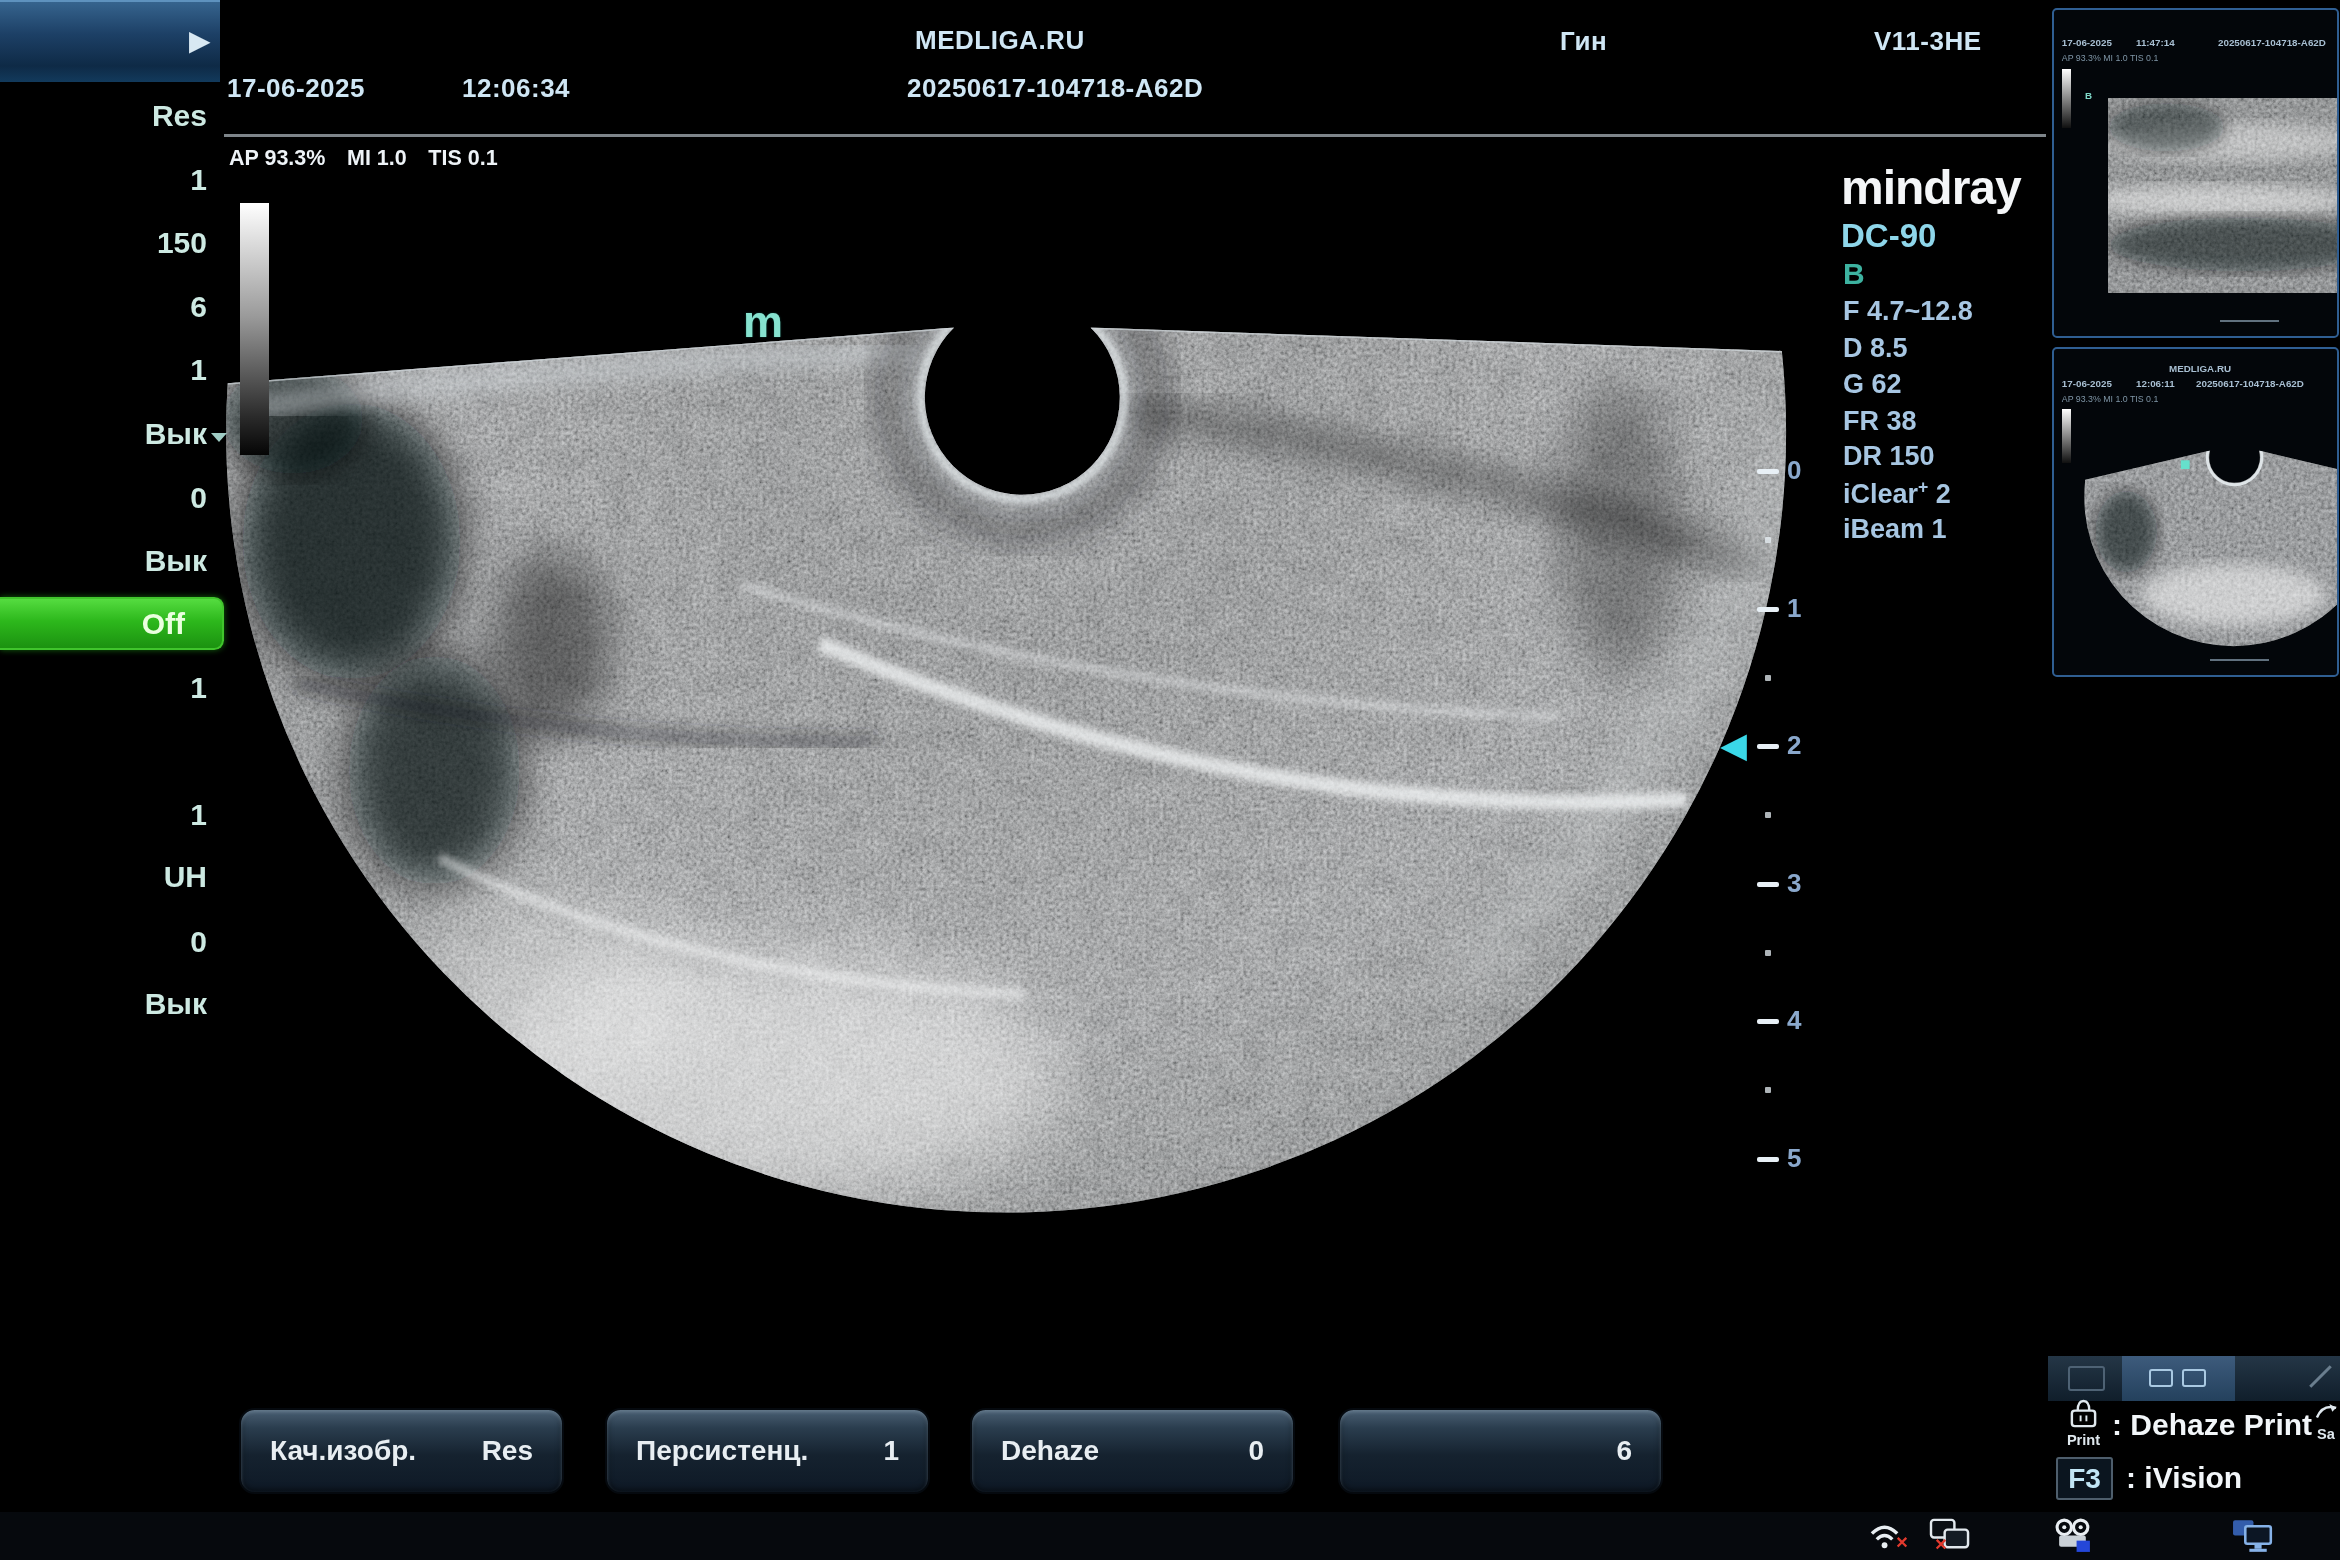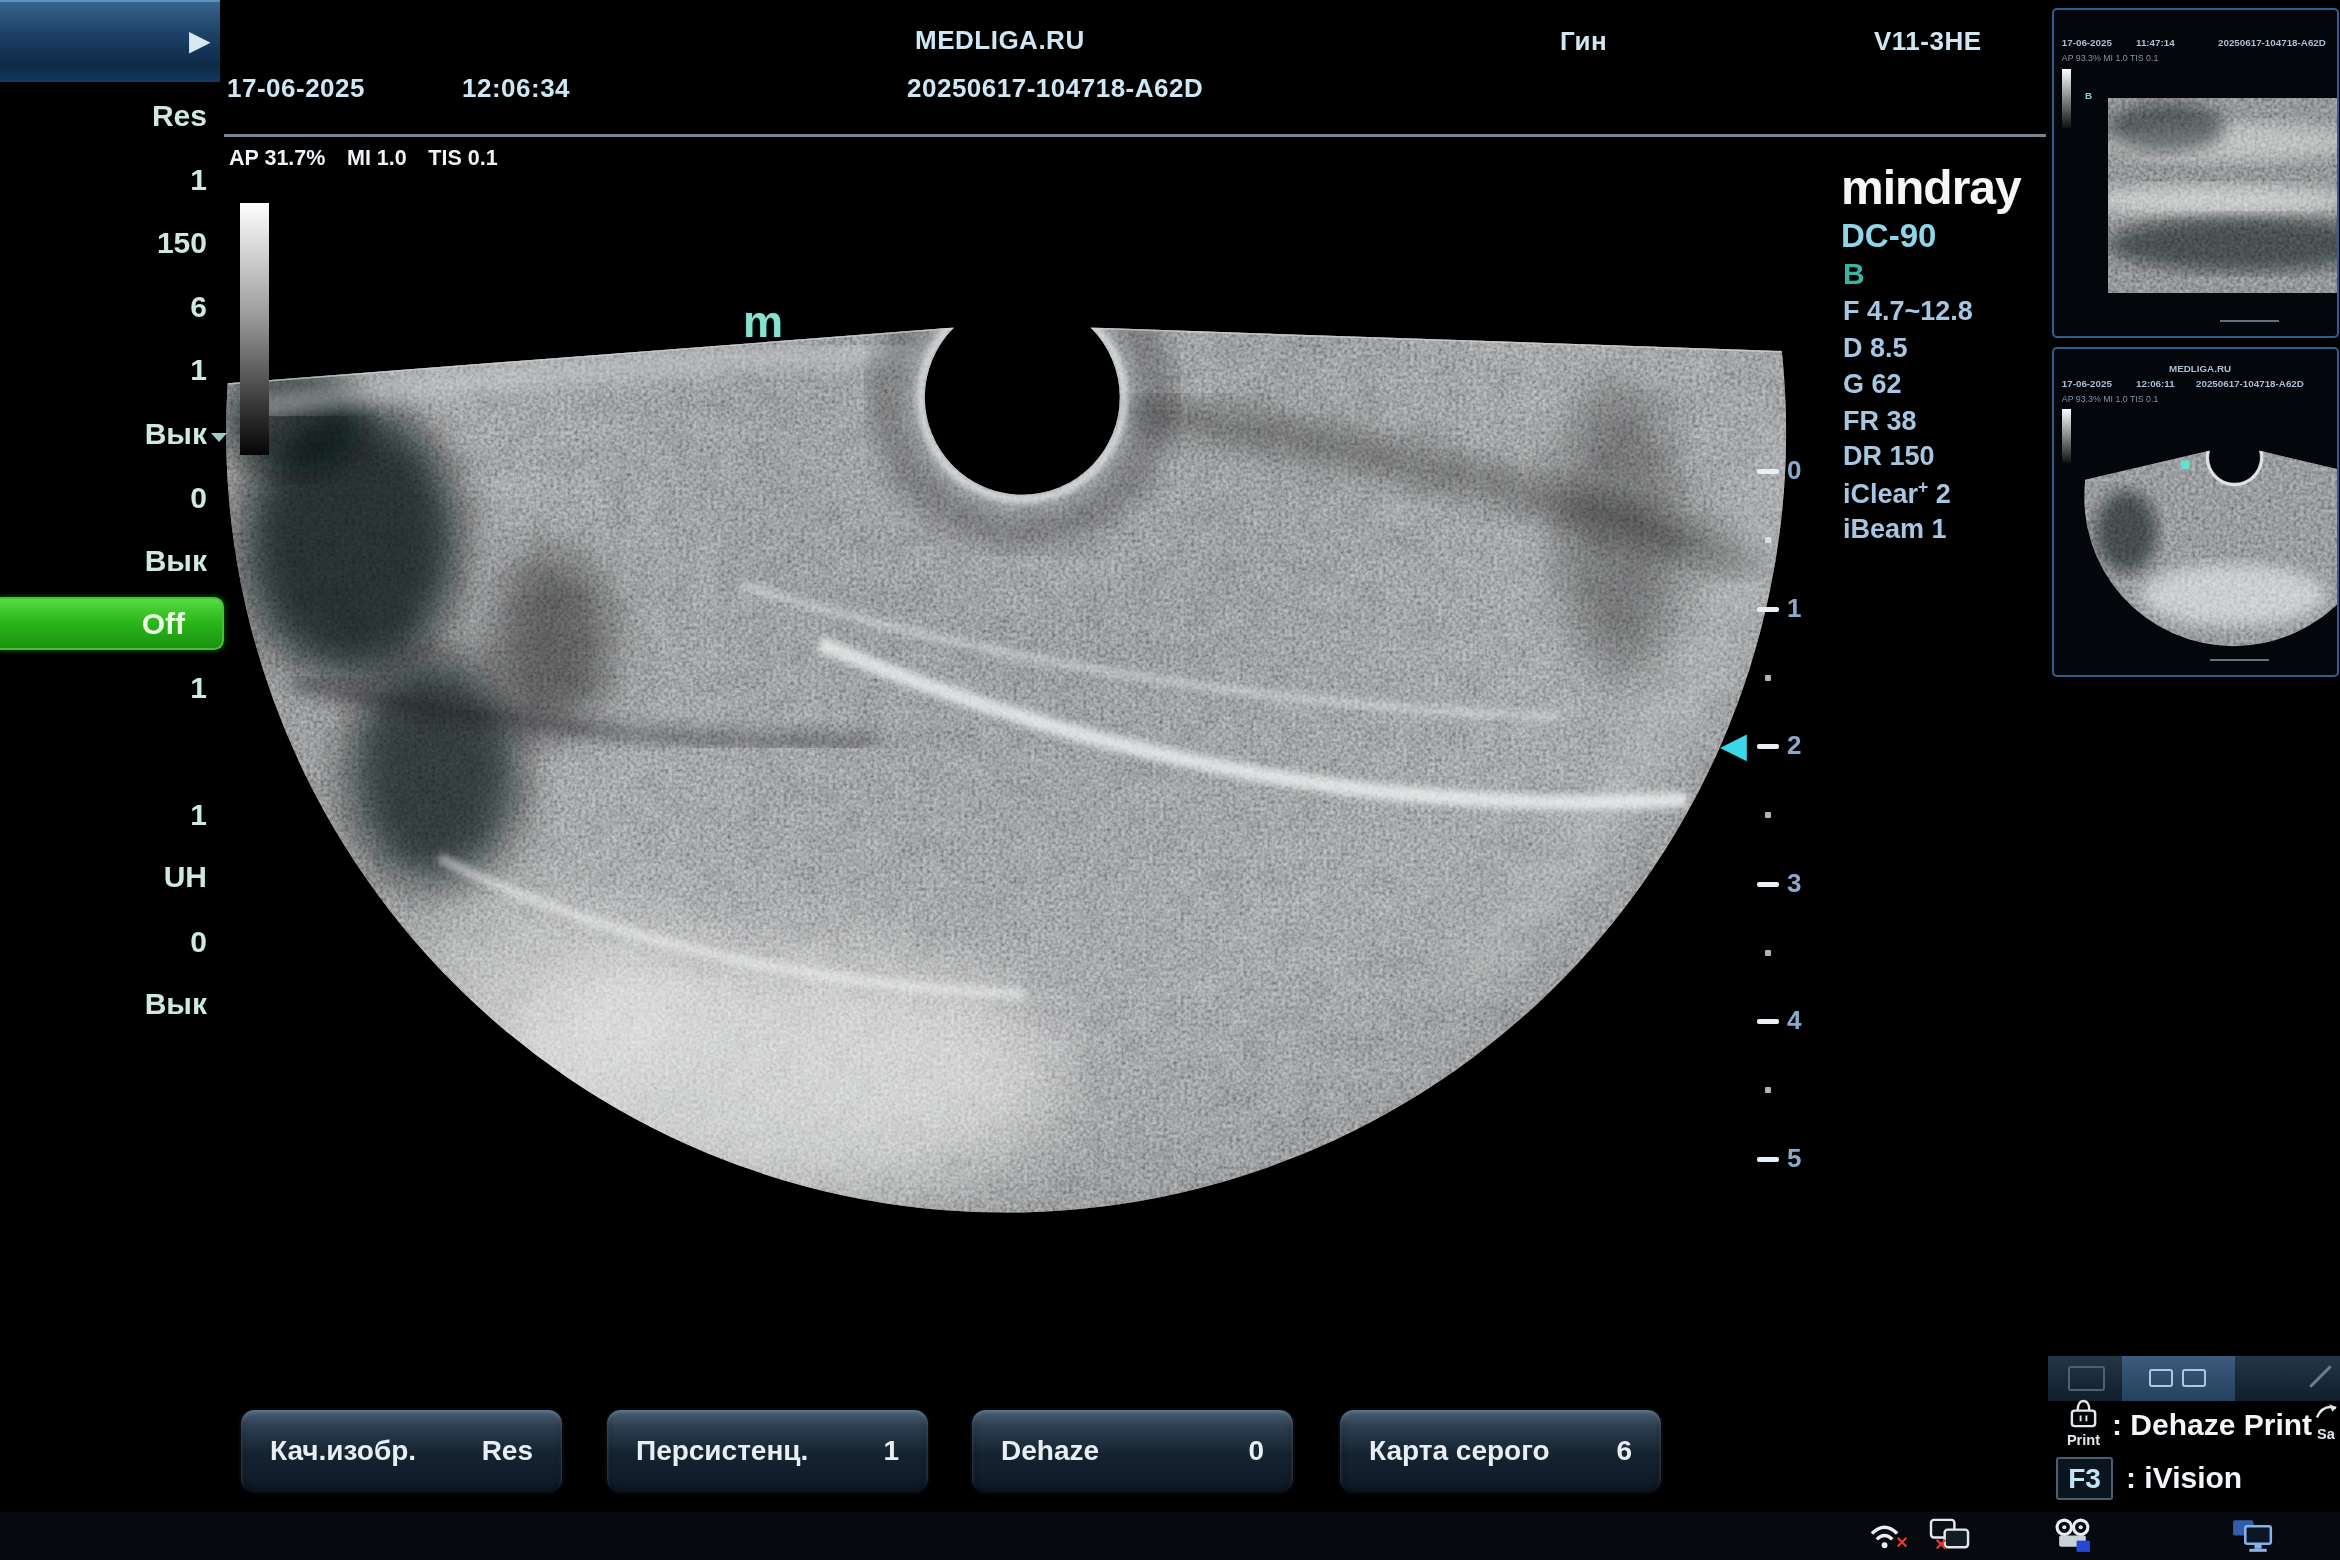--- a/index.html
+++ b/index.html
@@ -161,21 +161,21 @@
     <span class="abs" style="left:189px;top:21.5px;color:#d8e8f2;font-size:28px">▶</span>
   </div>
   <div class="hdr-txt" style="left:915px;top:25px">MEDLIGA.RU</div>
   <div class="hdr-txt" style="left:1560px;top:26px">Гин</div>
   <div class="hdr-txt" style="left:1874px;top:26px">V11-3HE</div>
   <div class="hdr-txt" style="left:227px;top:73px">17-06-2025</div>
   <div class="hdr-txt" style="left:462px;top:73px">12:06:34</div>
   <div class="hdr-txt" style="left:907px;top:73px">20250617-104718-A62D</div>
   <div class="divider"></div>
   <div class="ap-line">
-    <span>AP 31.7%</span>
+    <span>AP 93.3%</span>
     <span>MI 1.0</span>
     <span>TIS 0.1</span>
   </div>
 
   <div class="side-item" style="top:99px">Res</div>
   <div class="side-item" style="top:163px">1</div>
   <div class="side-item" style="top:226px">150</div>
   <div class="side-item" style="top:290px">6</div>
   <div class="side-item" style="top:353px">1</div>
   <div class="side-item" style="top:417px">Вык</div>
@@ -230,21 +230,20 @@
   </div>
   <div class="softkey" style="left:605px">
     <span class="lab">Персистенц.</span>
     <span class="val">1</span>
   </div>
   <div class="softkey" style="left:970px">
     <span class="lab">Dehaze</span>
     <span class="val">0</span>
   </div>
   <div class="softkey" style="left:1338px">
-    <span class="lab">Карта серого</span>
     <span class="val">6</span>
   </div>
 
   <div class="thumb" style="top:7.8px">
     <span class="t-txt" style="left:7.8px;top:27px">17-06-2025</span>
     <span class="t-txt" style="left:82px;top:27px">11:47:14</span>
     <span class="t-txt" style="left:164px;top:27px">20250617-104718-A62D</span>
     <span class="t-ap" style="left:7.8px;top:43px">AP 93.3% MI 1.0 TIS 0.1</span>
     <div class="t-bar" style="left:7.8px;top:59px;height:59px"></div>
     <span class="t-txt" style="left:31px;top:80px;color:#7fd8c8">B</span>

